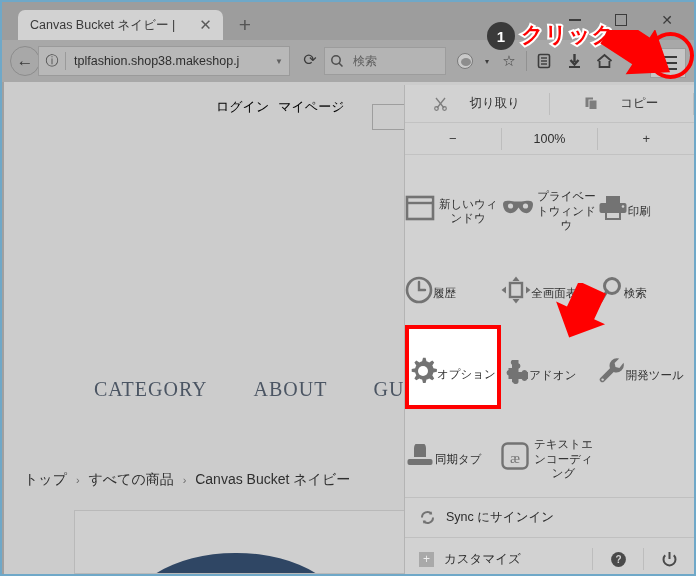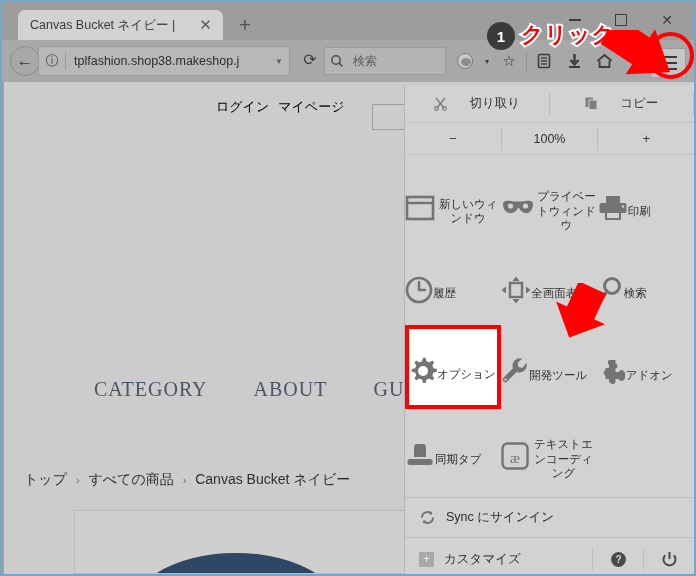--- a/index.html
+++ b/index.html
@@ -500,34 +500,34 @@
             <path fill="#737373" d="M14 0.8 l2.6 0 0.9 3.5 a10 10 0 0 1 2.7 1.1 l3.1-1.9 1.9 1.9 -1.9 3.1 a10 10 0 0 1 1.1 2.7 l3.5 0.9 0 2.6 -3.5 0.9 a10 10 0 0 1-1.1 2.7 l1.9 3.1 -1.9 1.9 -3.1-1.9 a10 10 0 0 1-2.7 1.1 l-0.9 3.5 -2.6 0 -0.9-3.5 a10 10 0 0 1-2.7-1.1 l-3.1 1.9 -1.9-1.9 1.9-3.1 a10 10 0 0 1-1.1-2.7 l-3.5-0.9 0-2.6 3.5-0.9 a10 10 0 0 1 1.1-2.7 l-1.9-3.1 1.9-1.9 3.1 1.9 a10 10 0 0 1 2.7-1.1 Z"></path>
             <circle cx="14" cy="14" r="5" fill="#ffffff"></circle>
           </svg>
         </div>
         <div class="lbl">オプション</div>
       </div>
 
       <div class="tile">
         <div class="ico">
           <svg width="28" height="28" viewBox="0 0 28 28">
+            <path fill="#737373" d="M10.5 2 h7 v3.2 a3 3 0 0 1 0 5.6 V14 h3.2 a3 3 0 0 1 5.6 0 h0.7 v7 h-0.7 a3 3 0 0 1-5.6 0 H17.5 v3.2 a3 3 0 0 1-5.6 0 H11 v-3.2 H7.5 v-3.5 a3 3 0 0 1 0-5.6 V10 H11 V6.8 a3 3 0 0 1 0-4.8 Z"></path>
+          </svg>
+        </div>
+        <div class="lbl">アドオン</div>
+      </div>
+
+      <div class="tile">
+        <div class="ico">
+          <svg width="28" height="28" viewBox="0 0 28 28">
             <path fill="#737373" d="M25.5 4.8 a7.5 7.5 0 0 1-9.8 9.2 L6.2 23.4 a2.6 2.6 0 0 1-3.7-3.7 L12 10.2 A7.5 7.5 0 0 1 21.2 0.5 l-4.6 4.6 0.9 3.9 3.9 0.9 Z"></path>
             <circle cx="4.6" cy="21.6" r="1.2" fill="#d2d2d2"></circle>
           </svg>
         </div>
         <div class="lbl">開発ツール</div>
-      </div>
-
-      <div class="tile">
-        <div class="ico">
-          <svg width="28" height="28" viewBox="0 0 28 28">
-            <path fill="#737373" d="M10.5 2 h7 v3.2 a3 3 0 0 1 0 5.6 V14 h3.2 a3 3 0 0 1 5.6 0 h0.7 v7 h-0.7 a3 3 0 0 1-5.6 0 H17.5 v3.2 a3 3 0 0 1-5.6 0 H11 v-3.2 H7.5 v-3.5 a3 3 0 0 1 0-5.6 V10 H11 V6.8 a3 3 0 0 1 0-4.8 Z"></path>
-          </svg>
-        </div>
-        <div class="lbl">アドオン</div>
       </div>
 
       <div class="tile">
         <div class="ico">
           <svg width="30" height="24" viewBox="0 0 30 24">
               <path fill="#737373" d="M9 4 a6 6 0 0 1 12 0 v9 h-12 Z"></path>
               <rect x="2.5" y="15" width="25" height="6" rx="2" fill="#737373"></rect>
             </svg>
         </div>
         <div class="lbl">同期タブ</div>

